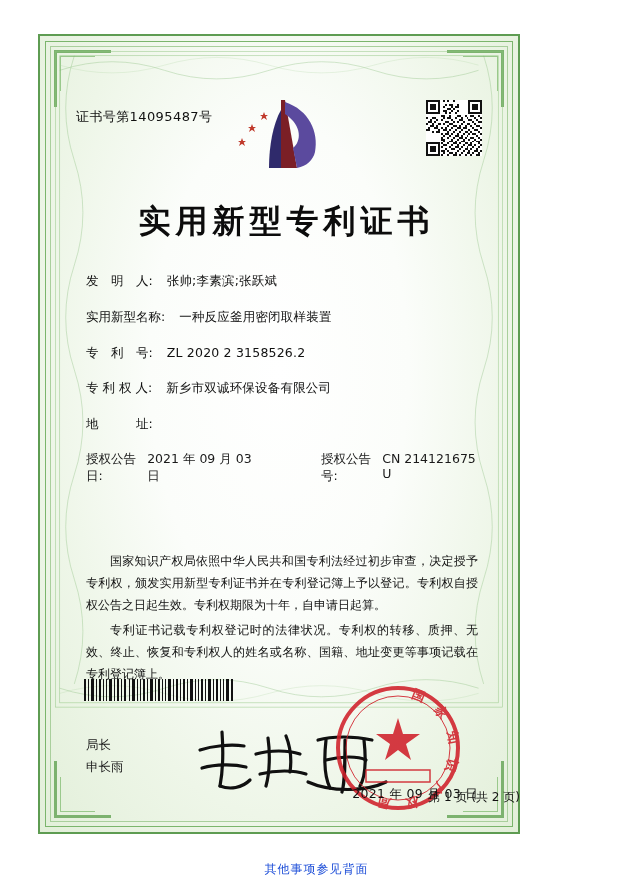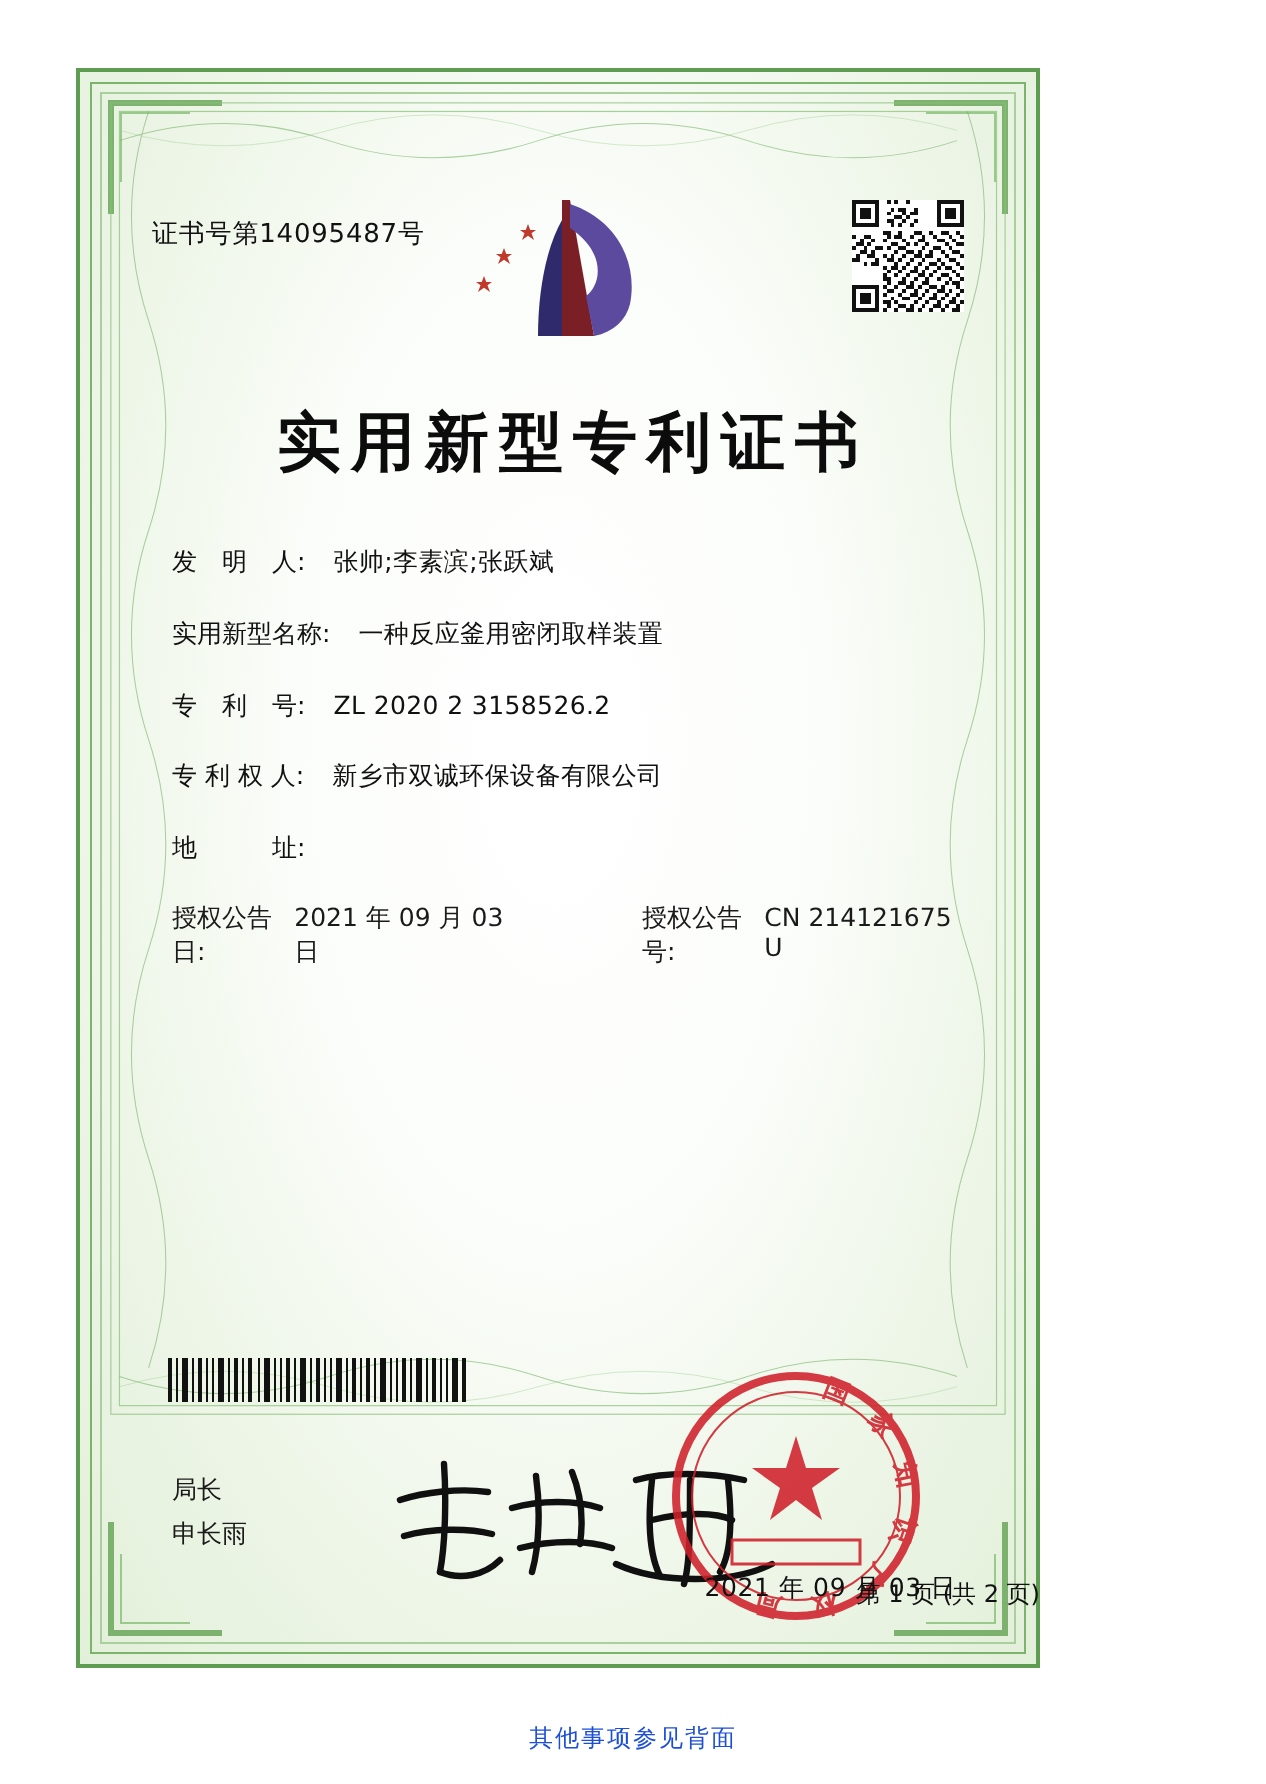--- a/index.html
+++ b/index.html
@@ -508,20 +508,24 @@
           <span class="label">授权公告日:</span>
           <span class="value">2021 年 09 月 03 日</span>
         </span>
         <span class="pair second">
           <span class="label">授权公告号:</span>
           <span class="value">CN 214121675 U</span>
         </span>
       </div>
     </div>
 
+    <div class="paras">
+      <p>国家知识产权局依照中华人民共和国专利法经过初步审查，决定授予专利权，颁发实用新型专利证书并在专利登记簿上予以登记。专利权自授权公告之日起生效。专利权期限为十年，自申请日起算。</p>
+      <p>专利证书记载专利权登记时的法律状况。专利权的转移、质押、无效、终止、恢复和专利权人的姓名或名称、国籍、地址变更等事项记载在专利登记簿上。</p>
+    </div>
 
     <svg class="barcode" viewBox="0 0 150 22" shape-rendering="crispEdges">
       <rect width="150" height="22" fill="transparent"></rect>
       <g fill="#111111">
         <rect x="0" y="0" width="2" height="22"></rect>
           <rect x="4" y="0" width="1" height="22"></rect>
         <rect x="7" y="0" width="3" height="22"></rect>
           <rect x="12" y="0" width="1" height="22"></rect>
         <rect x="15" y="0" width="2" height="22"></rect>
           <rect x="19" y="0" width="1" height="22"></rect>

